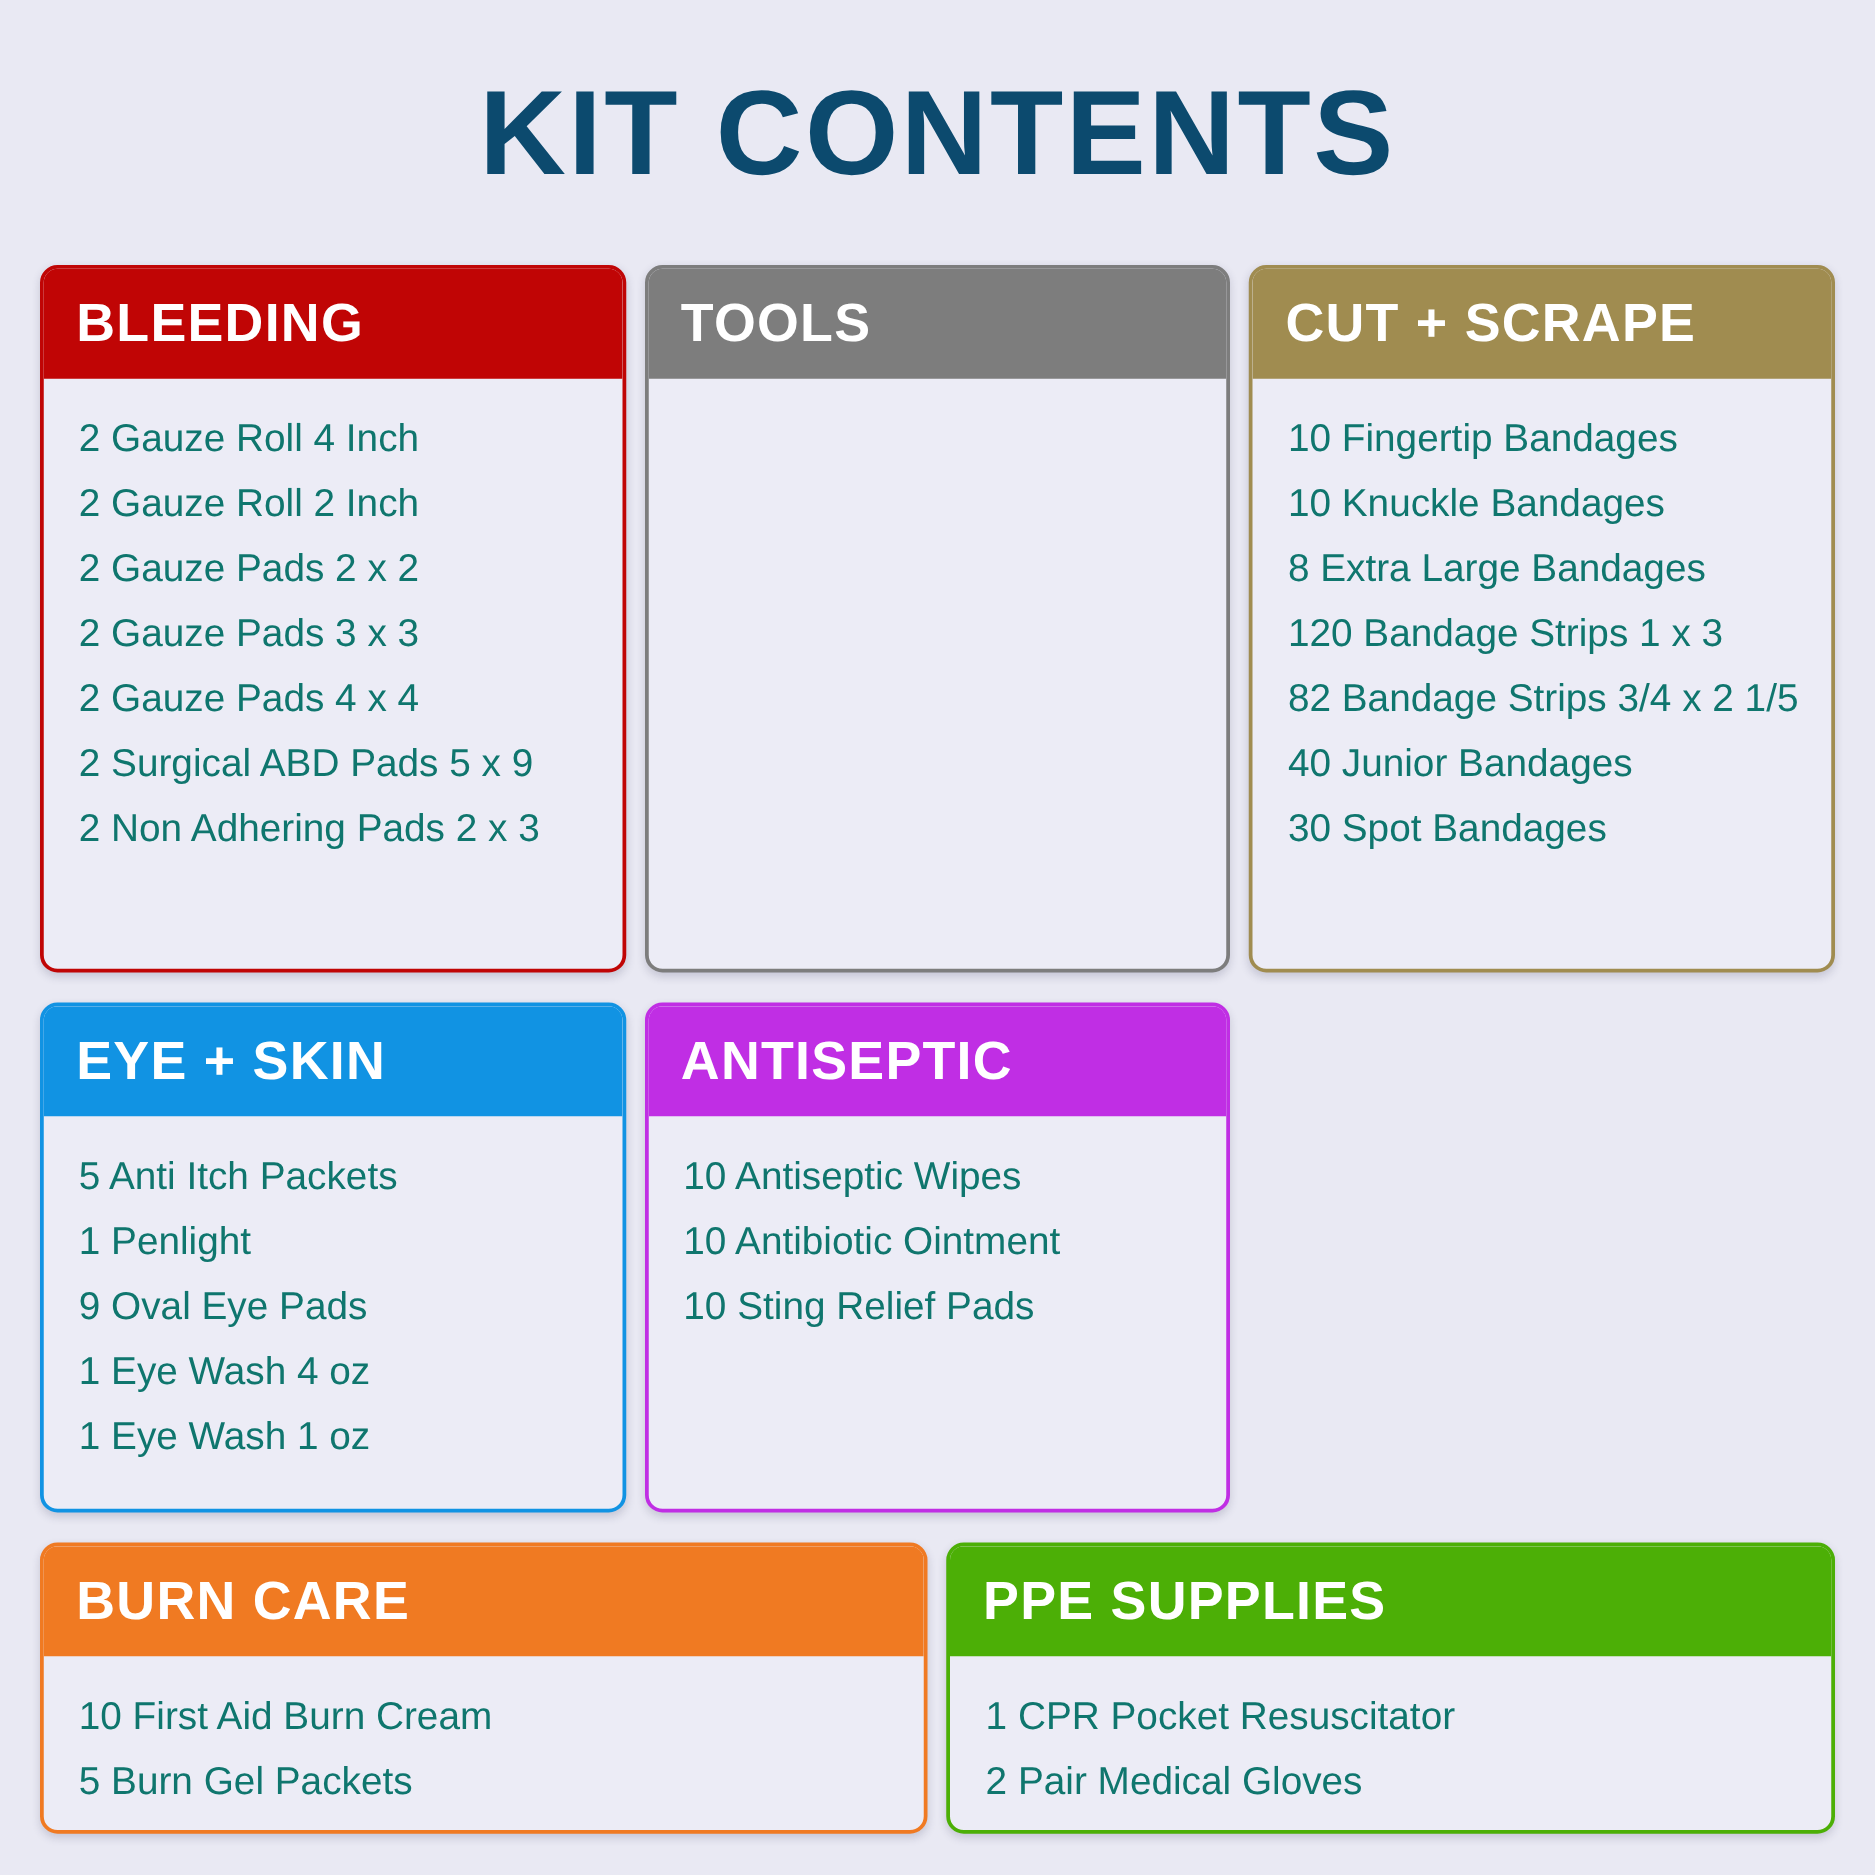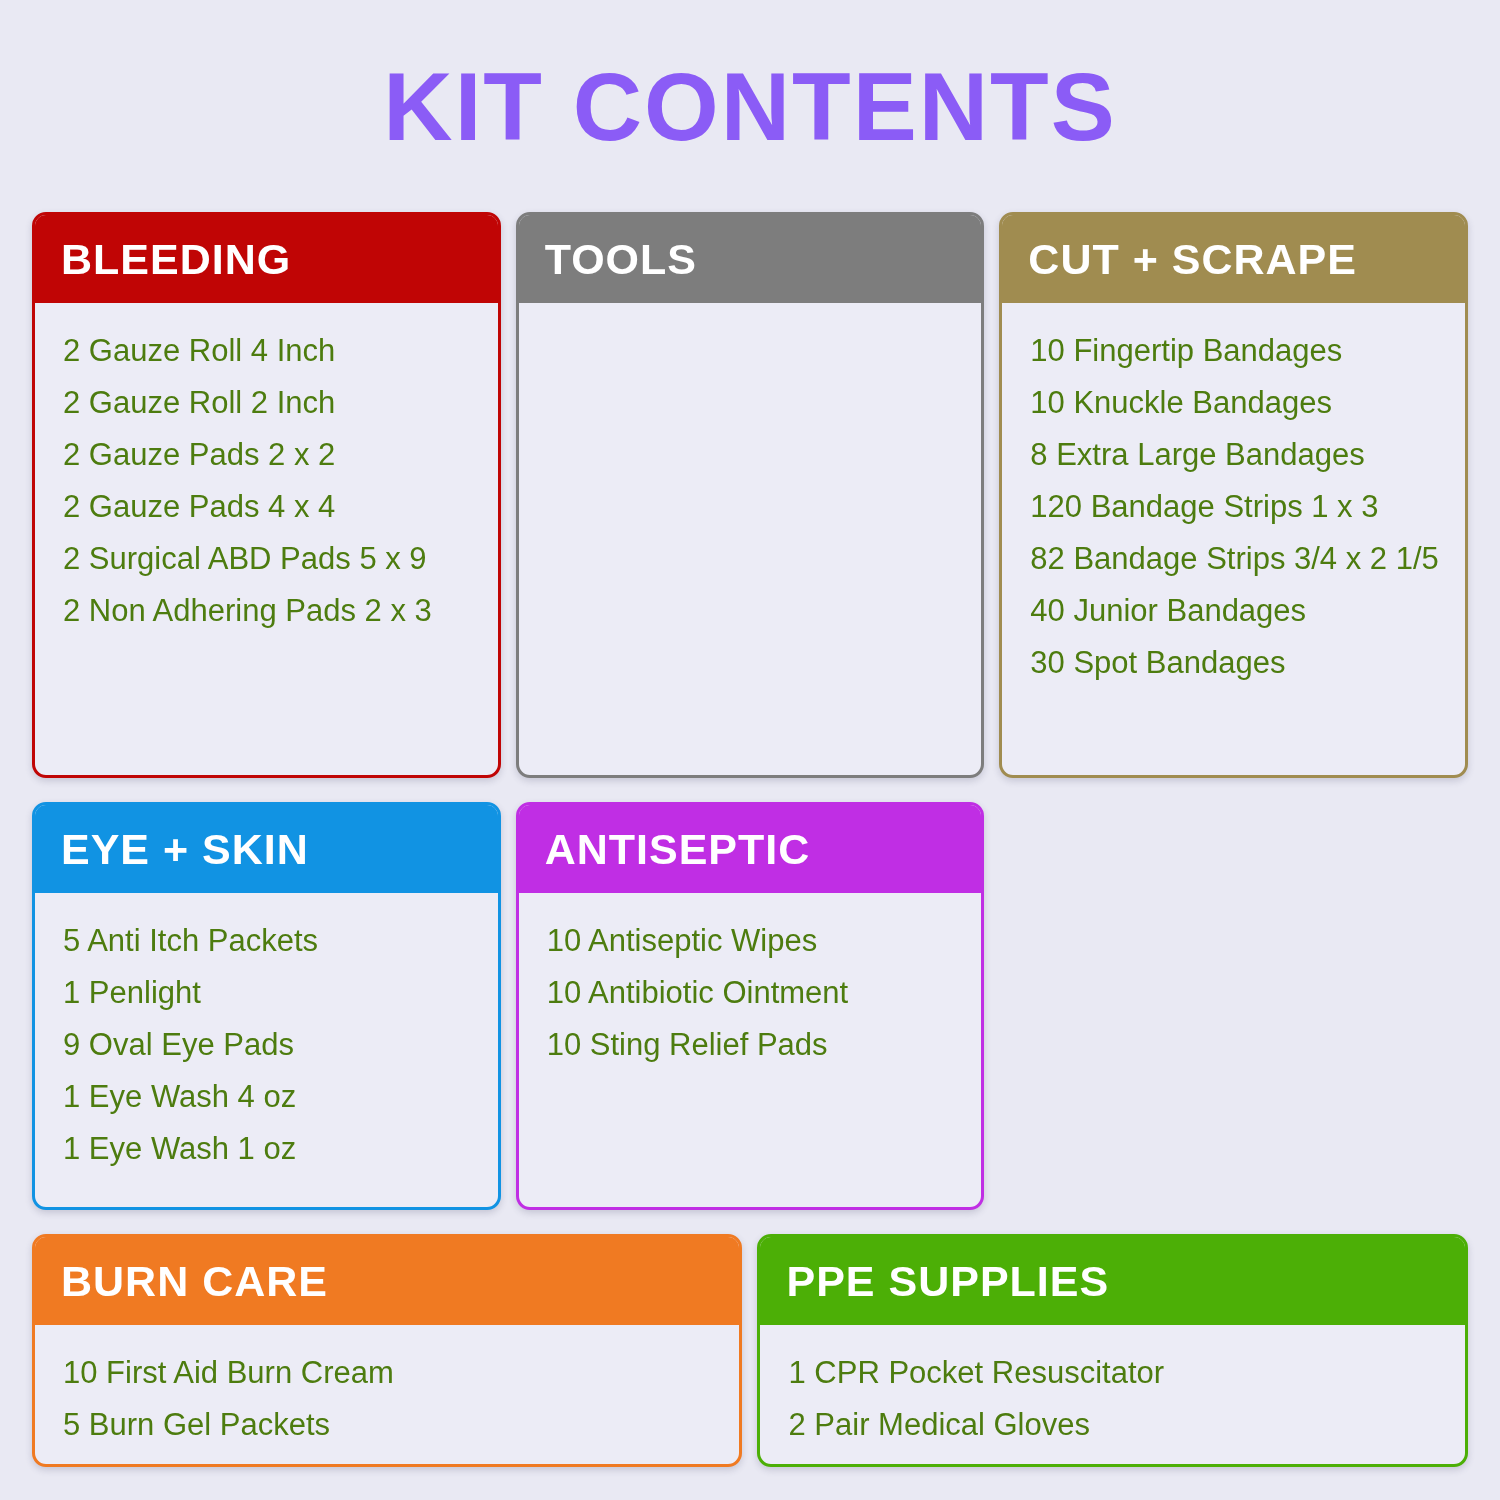--- a/index.html
+++ b/index.html
@@ -15,21 +15,21 @@
     background: #E9E9F3;
     overflow: hidden;
   }
   .page-title {
     margin: 0;
     padding-top: 52px;
     text-align: center;
     font-size: 96px;
     font-weight: 800;
     letter-spacing: 2px;
-    color: #8b5cf6;
+    color: #0c4a6e;
   }
   .grid {
     display: grid;
     grid-template-columns: repeat(6, 1fr);
     grid-template-rows: 566px 408px 233px;
     gap: 24px 15px;
     padding: 50px 32px 0 32px;
     box-sizing: border-box;
   }
   .card {
@@ -56,38 +56,39 @@
   }
   .card-list {
     list-style: none;
     margin: 0;
     padding: 32px 24px 0 28px;
   }
   .card-item {
     font-size: 31px;
     line-height: 1.0;
     margin-bottom: 21px;
-    color: #4d7c0f;
+    color: #0f766e;
     white-space: nowrap;
   }
 </style>
 </head>
 <body>
 
 <div class="page">
   <h1 class="page-title">KIT CONTENTS</h1>
   <div class="grid">
   <section class="card" style="--accent: #C00505;">
     <header class="card-header">
       <span class="card-title">BLEEDING</span>
     </header>
     <ul class="card-list">
           <li class="card-item">2 Gauze Roll 4 Inch</li>
           <li class="card-item">2 Gauze Roll 2 Inch</li>
           <li class="card-item">2 Gauze Pads 2 x 2</li>
+          <li class="card-item">2 Gauze Pads 3 x 3</li>
           <li class="card-item">2 Gauze Pads 4 x 4</li>
           <li class="card-item">2 Surgical ABD Pads 5 x 9</li>
           <li class="card-item">2 Non Adhering Pads 2 x 3</li>
         </ul>
   </section>
 
   <section class="card" style="--accent: #7D7D7D;">
     <header class="card-header">
       <span class="card-title">TOOLS</span>
     </header>

